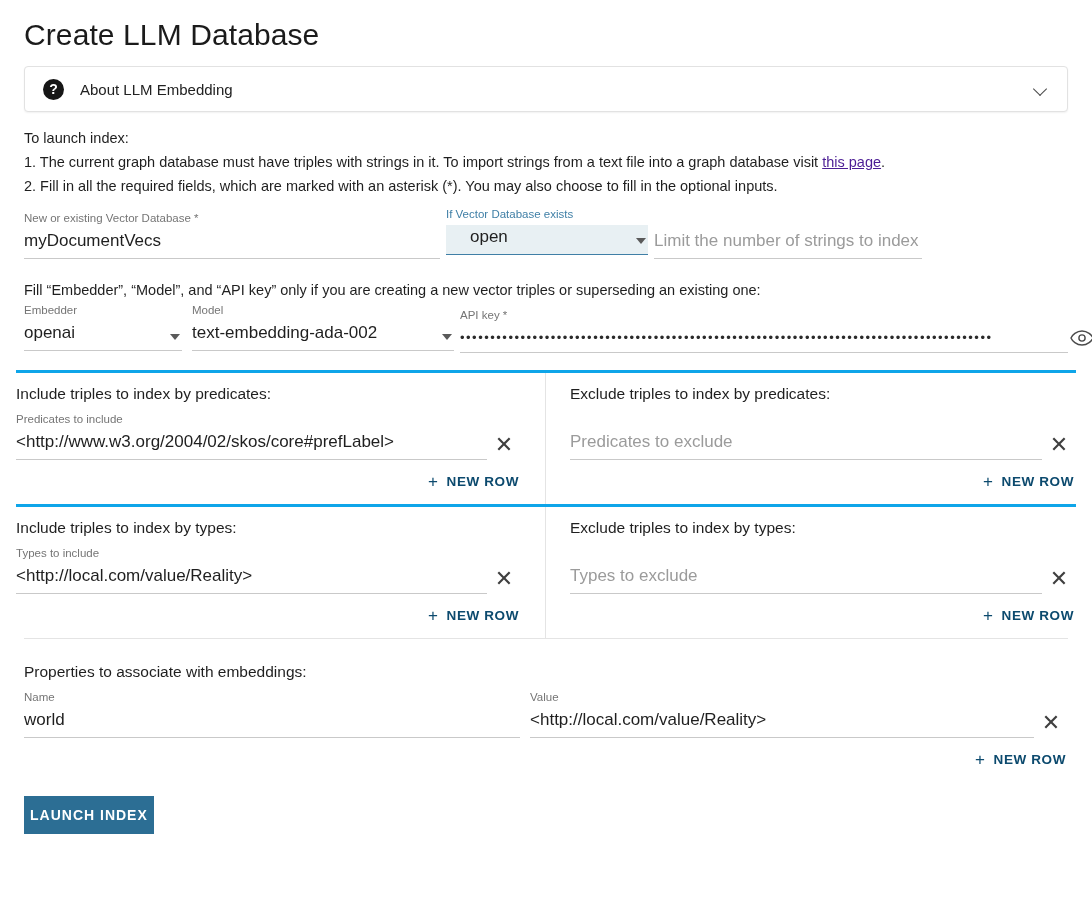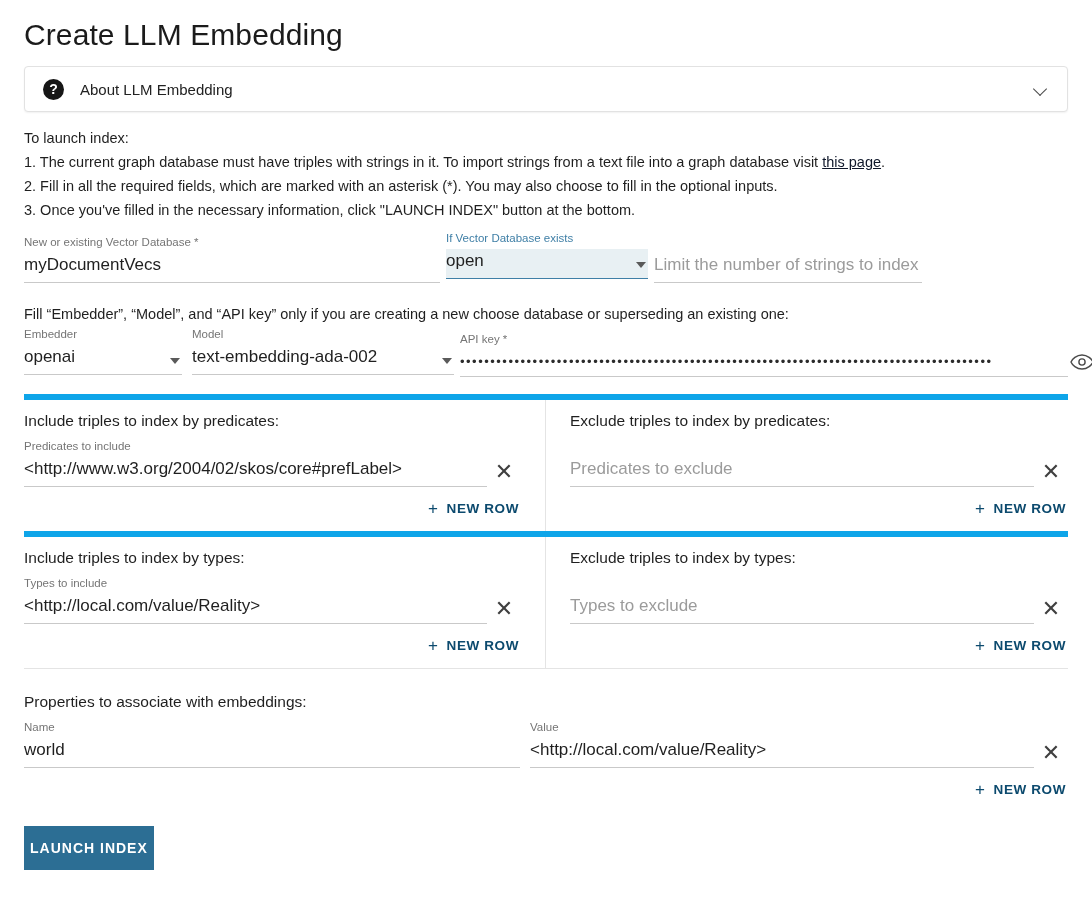--- a/index.html
+++ b/index.html
@@ -67,21 +67,21 @@
     transform: rotate(45deg);
   }
 
   
   .instructions {
     margin: 14px 24px 0 24px;
     font-size: 14.5px;
     line-height: 24px;
     color: #1f1f1f;
   }
-  .instructions a { color: #0f172a; text-decoration: underline; }
+  .instructions a { color: #4c1d95; text-decoration: underline; }
 
   
   .row { margin: 0 24px; position: relative; }
 
   .field {
     position: relative;
     display: inline-block;
     vertical-align: bottom;
   }
   .field-label {
@@ -116,20 +116,21 @@
     bottom: 11px;
     width: 0; height: 0;
     border-left: 5px solid transparent;
     border-right: 5px solid transparent;
     border-top: 6px solid #5a5a5a;
     pointer-events: none;
   }
   .highlight-field .underline-input {
     background: #e8f0f3;
     border-bottom: 1.5px solid #3f7fa6;
+    padding-left: 24px;
   }
 
   
   #row-db { margin-top: 14px; height: 48px; }
   #f-vecdb { position: absolute; left: 0; top: 0; width: 416px; }
   #f-exists { position: absolute; left: 422px; top: -4px; width: 202px; }
   #f-limit  { position: absolute; left: 630px; top: 0; width: 268px; }
 
   
   .note {
@@ -154,22 +155,22 @@
   .eye {
     position: absolute;
     right: -26px;
     bottom: 5px;
     width: 24px; height: 18px;
   }
   .eye svg { display: block; }
 
   
   .section {
-    margin: 0 24px;
-    border-top: 6px solid #0ea5e9;
+    margin: 0 16px;
+    border-top: 3px solid #0ea5e9;
     display: flex;
     position: relative;
   }
   .half {
     width: 50%;
     padding: 12px 0 0 0;
     position: relative;
   }
   .half.left { padding-right: 24px; border-right: 1px solid #e4e4e4; }
   .half.right { padding-left: 24px; }
@@ -215,52 +216,51 @@
     margin: 0 24px;
     border-top: 1px solid #e4e4e4;
     padding-top: 24px;
   }
   .props-row { display: flex; align-items: flex-end; }
   #p-name { width: 500px; }
   #p-value { width: 508px; margin-left: 10px; }
 
   .launch {
     margin: 14px 24px 0 24px;
-    height: 44px;
+    height: 38px;
     background: #2c6e94;
     color: #ffffff;
     font-size: 14px;
     font-weight: 600;
     letter-spacing: 1px;
     display: flex;
     align-items: center;
     justify-content: center;
     border: none;
     cursor: pointer;
     font-family: "Liberation Sans", sans-serif;
   }
 </style>
 </head>
 <body>
 
 <div class="page">
 
-  <div class="page-title">Create LLM Embedding</div>
+  <div class="page-title">Create LLM Database</div>
 
   <div class="accordion">
     <div class="help-icon">?</div>
     <div class="accordion-label">About LLM Embedding</div>
     <div class="chev"></div>
   </div>
 
   <div class="instructions">
     <div>To launch index:</div>
     <div><span>1. The current graph database must have triples with strings in it. To import strings from a text file into a graph database visit </span><a href="#">this page</a><span>.</span></div>
     <div>2. Fill in all the required fields, which are marked with an asterisk (*). You may also choose to fill in the optional inputs.</div>
-    <div>3. Once you've filled in the necessary information, click "LAUNCH INDEX" button at the bottom.</div>
   </div>
 
   <div class="row" id="row-db">
     <div class="field" id="f-vecdb">
       <span class="field-label">New or existing Vector Database *</span>
       <input class="underline-input" value="myDocumentVecs" style="">
     </div>
 
     <div class="field highlight-field" id="f-exists">
       <span class="field-label accent">If Vector Database exists</span>
@@ -269,21 +269,21 @@
         <span class="select-arrow"></span>
       </div>
     </div>
 
     <div class="field" id="f-limit">
       <span class="field-label"></span>
       <input class="underline-input" placeholder="Limit the number of strings to index" style="">
     </div>
   </div>
 
-  <div class="note">Fill “Embedder”, “Model”, and “API key” only if you are creating a new choose database or superseding an existing one:</div>
+  <div class="note">Fill “Embedder”, “Model”, and “API key” only if you are creating a new vector triples or superseding an existing one:</div>
 
   <div class="row" id="row-embed">
     <div class="field" id="f-embedder">
       <span class="field-label">Embedder</span>
       <div class="select-box">
         <input class="underline-input" readonly="" value="openai" style="">
         <span class="select-arrow"></span>
       </div>
     </div>
 

